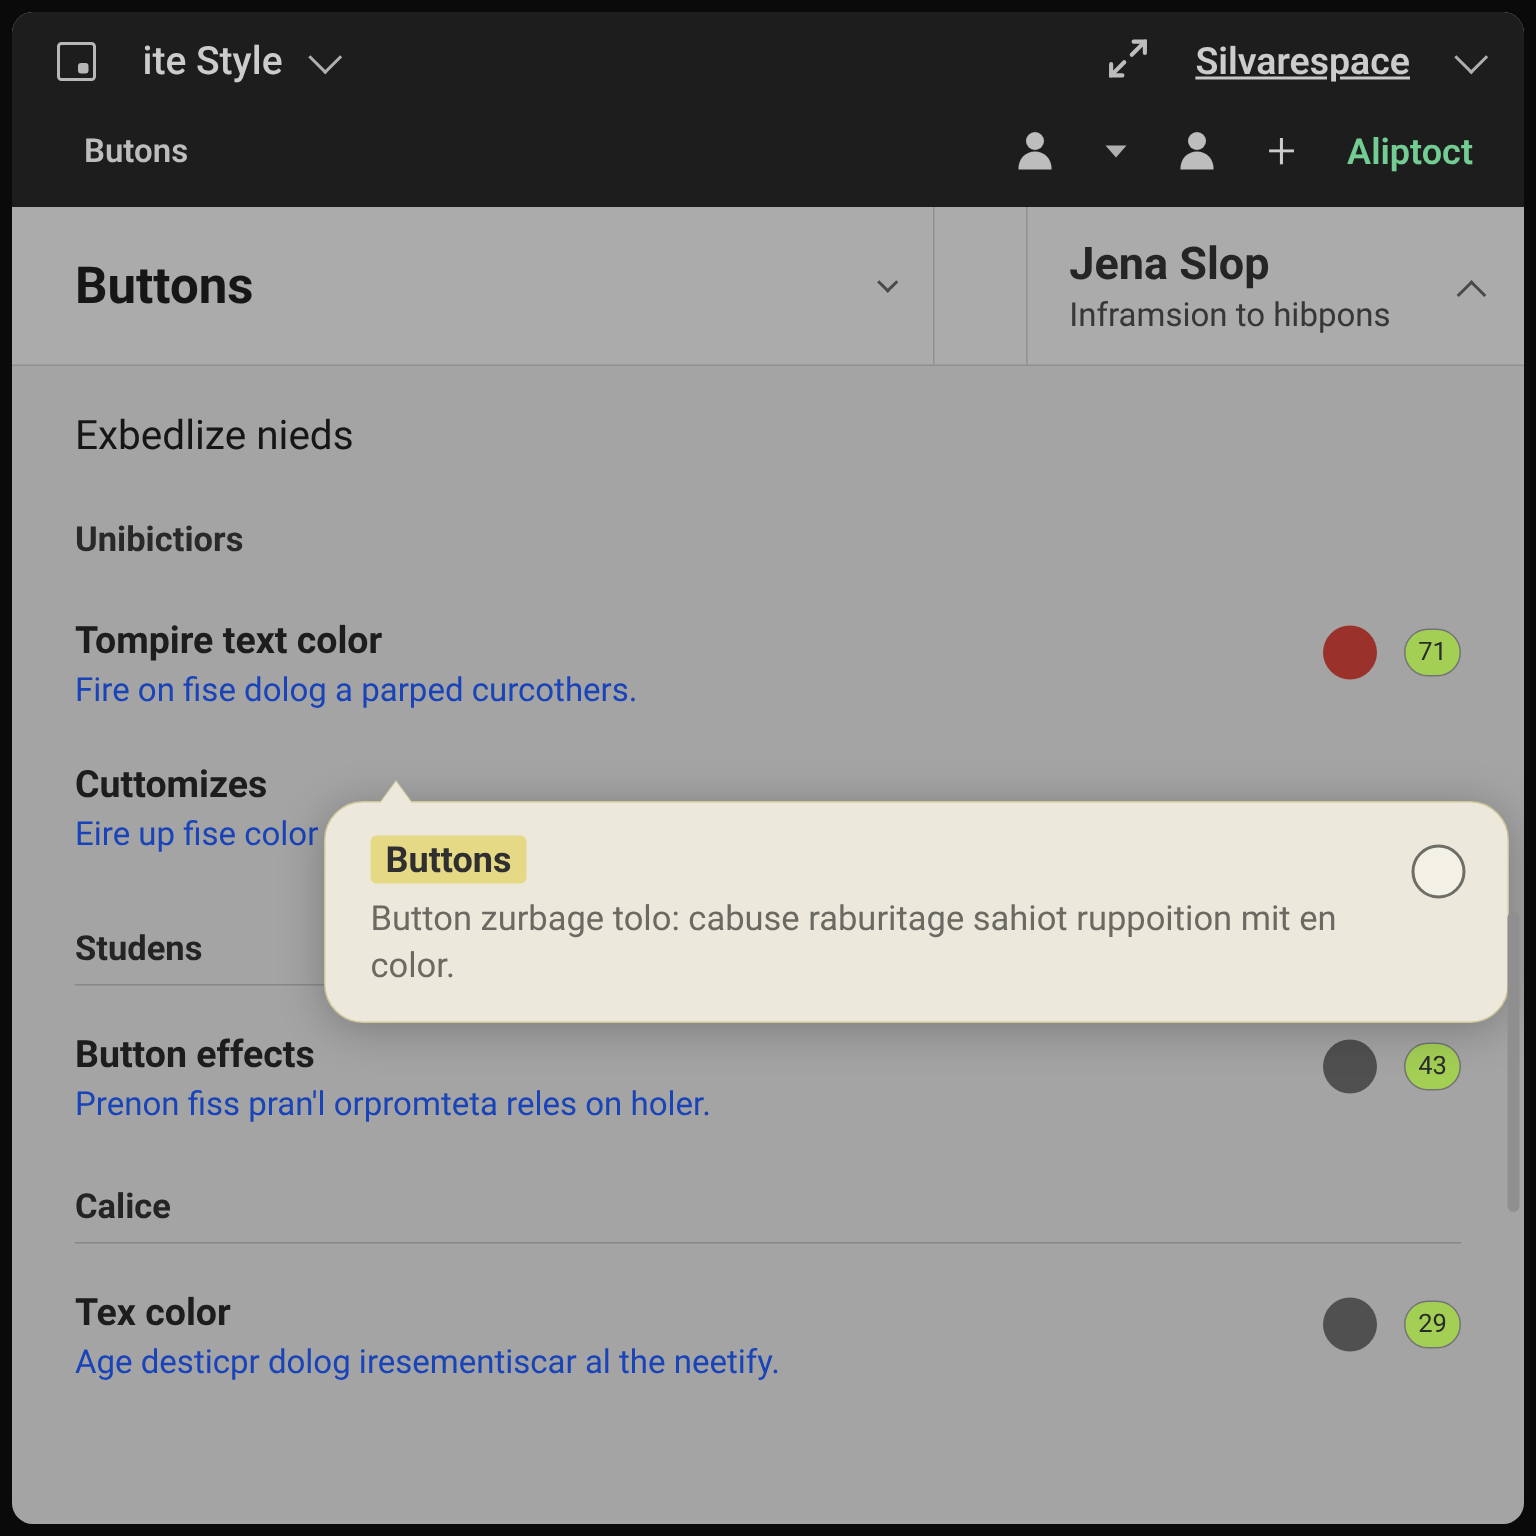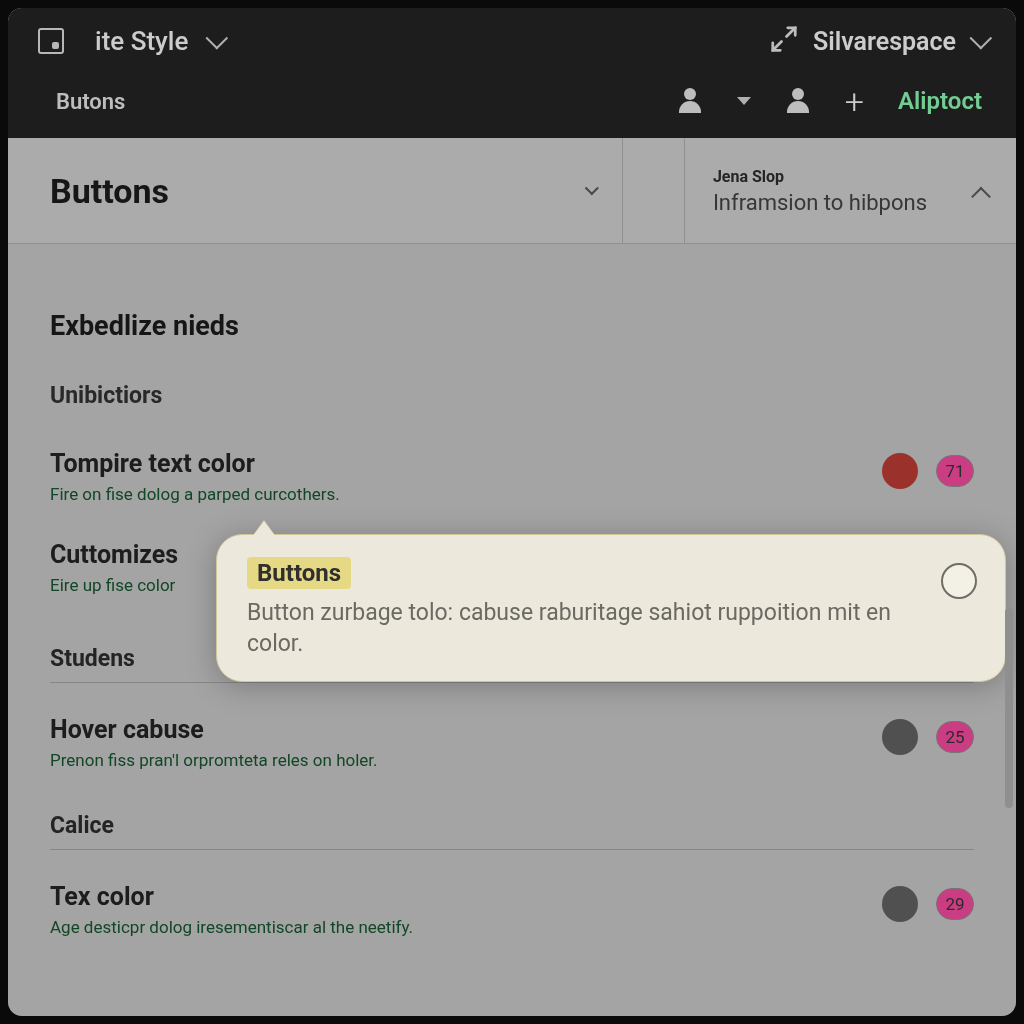--- a/index.html
+++ b/index.html
@@ -32,21 +32,21 @@
   }
   .logo-box::after {
     content: ""; position: absolute; right: 3px; bottom: 3px;
     width: 7px; height: 7px; background: #d5d5d5; border-radius: 2px;
   }
   .site-style-label { font-size: 26px; font-weight: 500; color: #eee; margin-left: 13px; }
   .chev-down { width: 16px; height: 16px; border-right: 2.5px solid #ccc; border-bottom: 2.5px solid #ccc; transform: rotate(45deg) translateY(-4px); }
   .chev-down.small { width: 10px; height: 10px; border-width: 2px; }
   .chev-up { width: 14px; height: 14px; border-right: 2.5px solid #555; border-bottom: 2.5px solid #555; transform: rotate(-135deg) translate(-4px, -4px); }
 
-  .topbar-right { display: flex; align-items: center; gap: 14px; }
+  .topbar-right { display: flex; align-items: center; gap: 30px; text-decoration: underline; }
   .expand-icon svg { stroke: #ddd; }
   .brand-label { font-size: 25px; font-weight: 600; color: #eee; }
 
   
   .subbar {
     background: #222;
     color: #ddd;
     padding: 14px 34px 20px 48px;
     display: flex;
     align-items: center;
@@ -75,48 +75,48 @@
     display: flex; align-items: center; justify-content: space-between;
     padding: 0 28px 0 42px;
   }
   .buttons-title { font-size: 34px; font-weight: 700; color: #1a1a1a; }
   .titlebar-mid { width: 62px; border-right: 1px solid #a8a8a8; }
   .titlebar-right {
     flex: 1;
     display: flex; align-items: center; justify-content: space-between;
     padding: 0 28px 0 28px;
   }
-  .jena-title { font-size: 16px; font-weight: 700; color: #2c2c2c; margin-bottom: 4px; }
+  .jena-title { font-size: 30px; font-weight: 700; color: #2c2c2c; margin-bottom: 4px; }
   .jena-sub { font-size: 22px; color: #404040; }
 
   
   .content {
     flex: 1;
     overflow-y: auto;
     padding: 30px 42px 20px 42px;
     position: relative;
   }
-  .section-head-lg { font-size: 27px; font-weight: 700; color: #1a1a1a; margin-bottom: 40px; margin-top: 36px; }
+  .section-head-lg { font-size: 27px; font-weight: 400; color: #1a1a1a; margin-bottom: 40px; }
   .group-label { font-size: 23px; font-weight: 700; color: #303030; margin-bottom: 28px; }
 
   .row {
     display: flex; justify-content: space-between; align-items: flex-start;
     padding: 12px 0 24px 0;
   }
   .row-text .row-title { font-size: 25px; font-weight: 700; color: #222; margin-bottom: 6px; }
-  .row-text .row-desc  { font-size: 17px; color: #14532d; }
+  .row-text .row-desc  { font-size: 22px; color: #1d4ed8; }
   .row-controls { display: flex; align-items: center; gap: 18px; margin-top: 4px; }
 
   .swatch { width: 36px; height: 36px; border-radius: 50%; }
   .swatch.red   { background: #b53a33; }
   .swatch.grey  { background: #5e5e5e; }
   .val-pill {
     min-width: 38px; height: 32px; border: 1.5px solid #888; border-radius: 16px;
     display: flex; align-items: center; justify-content: center;
-    font-size: 17px; color: #333; background: #ec4899; padding: 0 8px;
+    font-size: 17px; color: #333; background: #bef264; padding: 0 8px;
   }
 
   .divider { height: 1px; background: #9e9e9e; margin: 6px 0 20px 0; }
   .sub-label { font-size: 23px; font-weight: 700; color: #2b2b2b; margin-bottom: 10px; }
 
   
   .callout {
     position: absolute;
     left: 208px; top: 526px;
     width: 790px;
@@ -236,26 +236,26 @@
         <div class="row-title">Cuttomizes</div>
         <div class="row-desc">Eire up fise color</div>
       </div>
     </div>
 
     <div class="sub-label">Studens</div>
     <div class="divider"></div>
 
     <div class="row">
       <div class="row-text">
-        <div class="row-title">Hover cabuse</div>
+        <div class="row-title">Button effects</div>
         <div class="row-desc">Prenon fiss pran'l orpromteta reles on holer.</div>
       </div>
       <div class="row-controls">
         <span class="swatch grey"></span>
-        <span class="val-pill">25</span>
+        <span class="val-pill">43</span>
       </div>
     </div>
 
     <div style="height:18px"></div>
     <div class="sub-label">Calice</div>
     <div class="divider"></div>
 
     <div class="row" style="padding-bottom:6px">
       <div class="row-text">
         <div class="row-title">Tex color</div>

